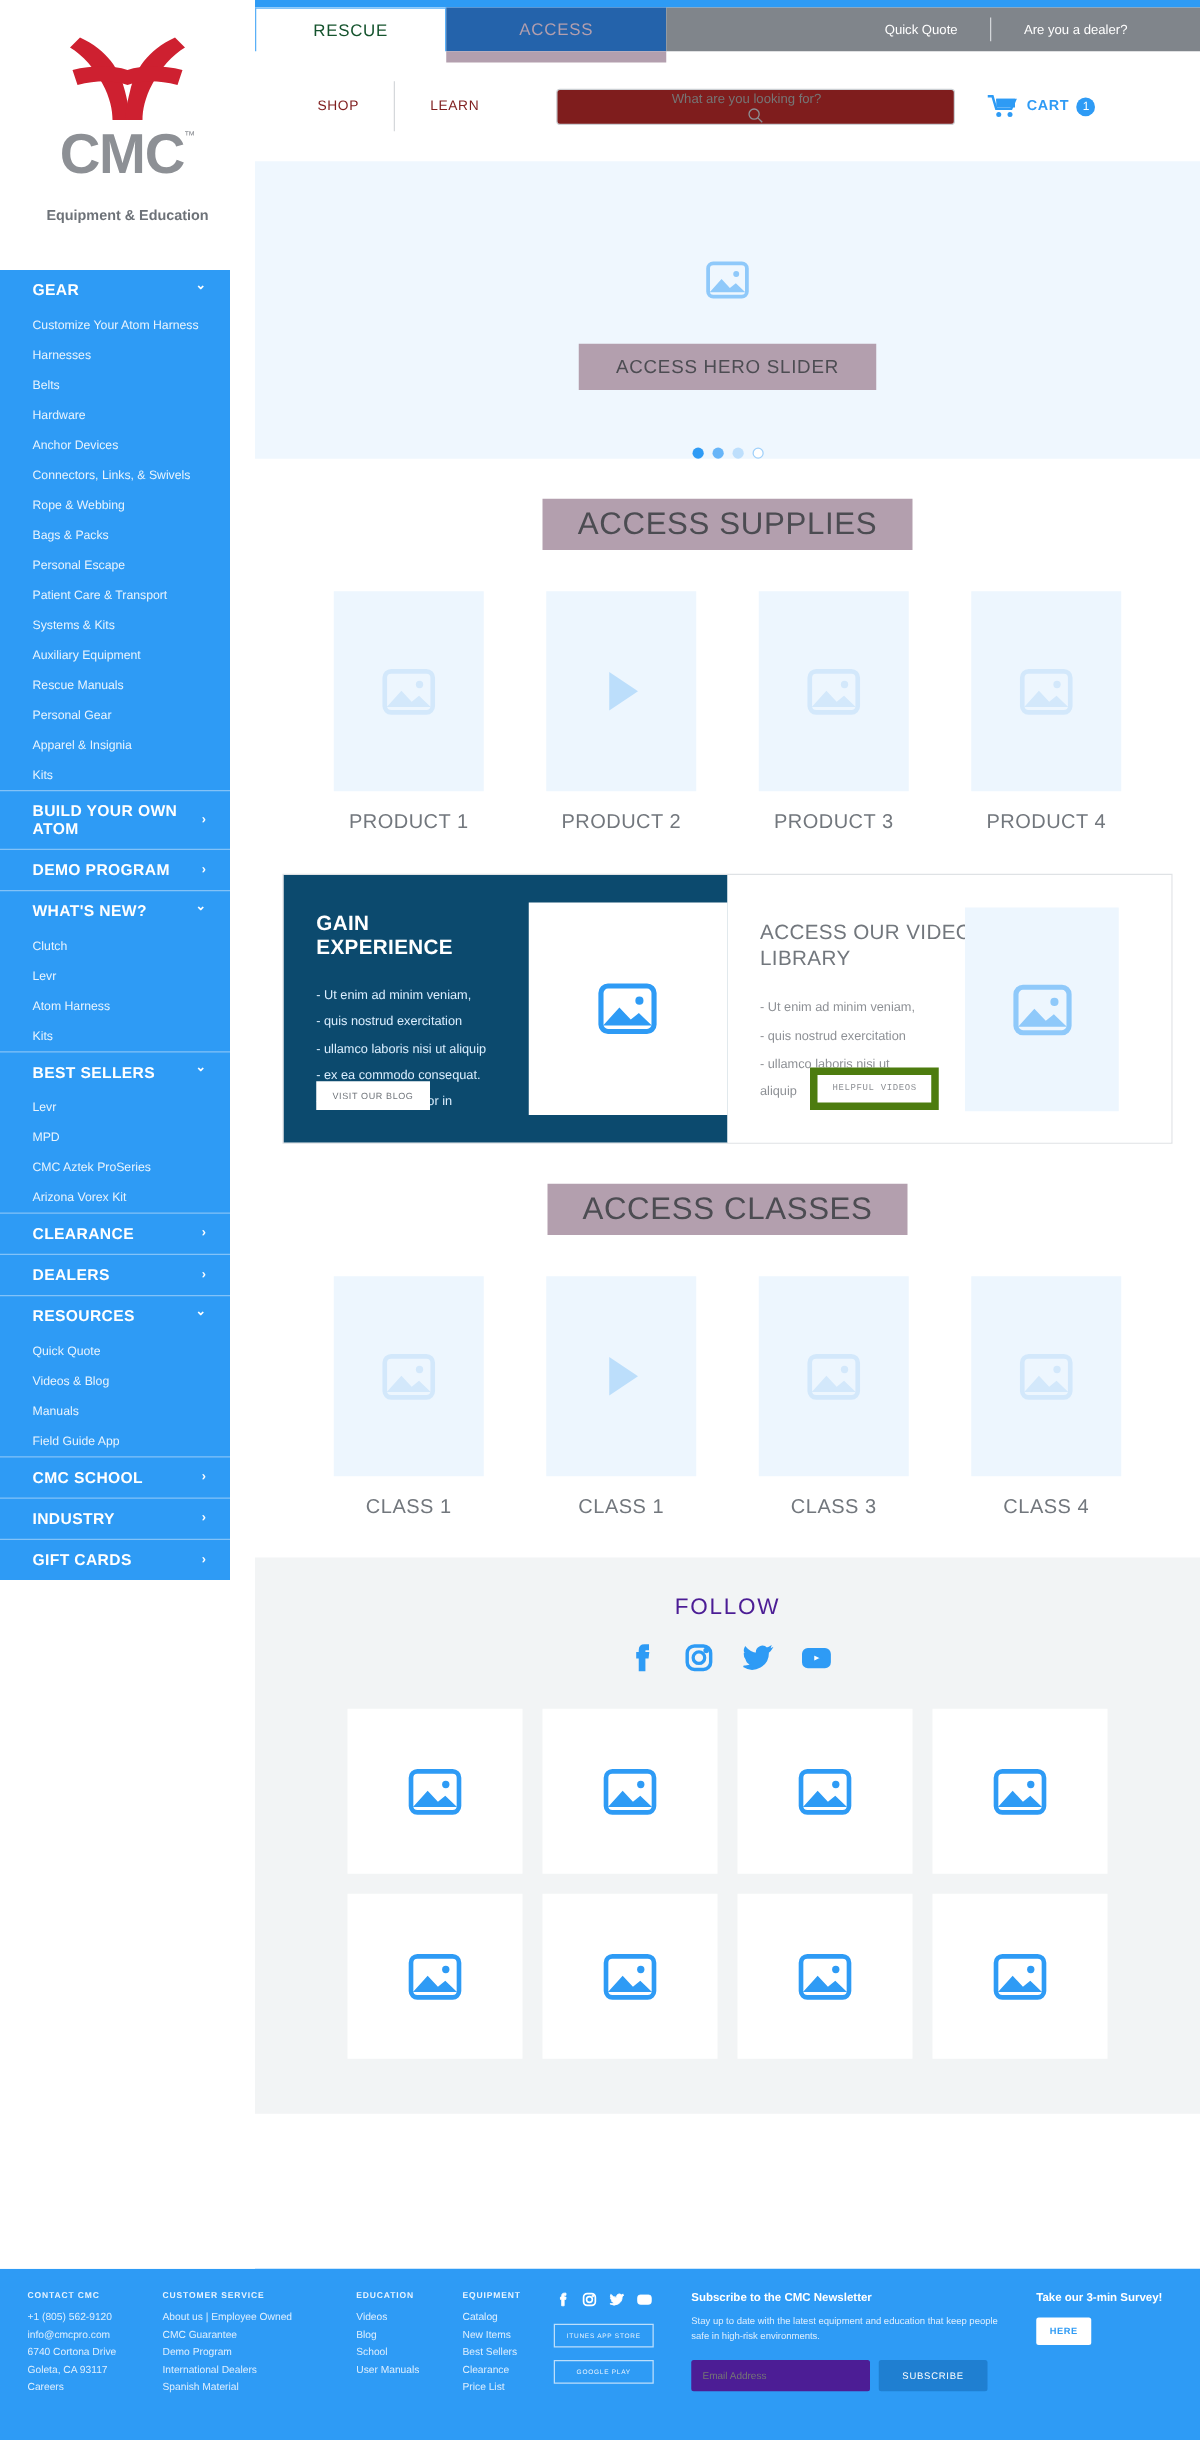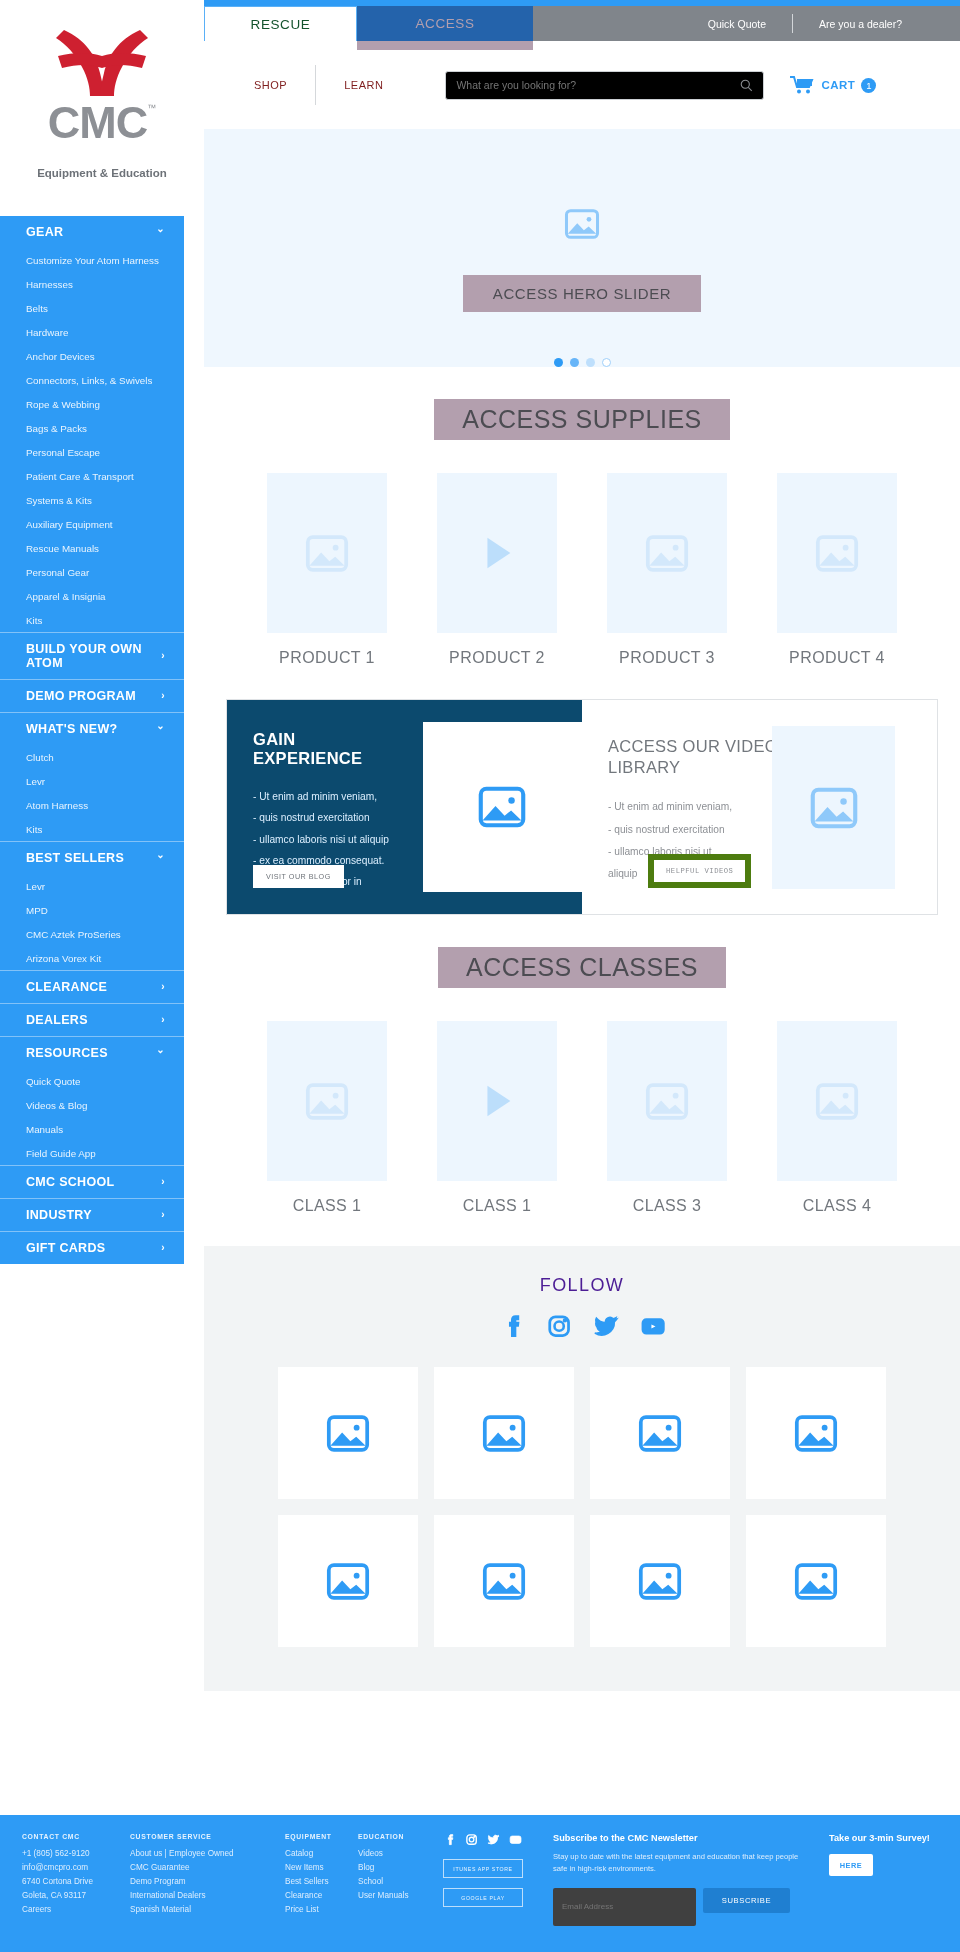--- a/index.html
+++ b/index.html
@@ -56,21 +56,21 @@
              display:flex; align-items:center; justify-content:flex-end; padding-right:32px; gap:0; }
   .graybar a { color:#fff; font-size:10.5px; text-decoration:none; padding:0 26px; }
   .graybar .divider { width:1px; height:19px; background:#d3d6d9; }
 
   
   .shoprow { position:relative; height:88px; display:flex; align-items:center; padding-left:22px; }
   .shoplink { font-size:11px; color:#7f1d1d; letter-spacing:0.5px; text-decoration:none; padding:0 28px; cursor:pointer; }
   .vdiv { width:1px; height:40px; background:#d5d8db; }
   .searchbox {
     margin-left:34px; width:319px; height:29px; border:1px solid #ccd0d4; border-radius:3px;
-    display:flex; align-items:center; padding:0 10px; background:#000000;
+    display:flex; align-items:center; padding:0 10px; background:#7f1d1d;flex-direction:column;
   }
   .searchbox input { border:none; outline:none; flex:1; font-size:10.5px; color:#8d9095; font-family:"Liberation Sans",sans-serif; background:transparent; }
   .search-icon { width:13px; height:13px; flex:none; }
   .cartwrap { display:flex; align-items:center; margin-left:26px; gap:6px; cursor:pointer; }
   .cart-icon { width:25px; height:18px; }
   .cart-label { font-size:11.5px; color:#2e9bf5; font-weight:bold; letter-spacing:0.5px; }
   .cart-badge { width:15px; height:15px; border-radius:50%; background:#2e9bf5; color:#fff;
                 font-size:9.5px; display:flex; align-items:center; justify-content:center; }
 
   
@@ -139,21 +139,21 @@
   .footer { background:#2e9bf5; color:#fff; height:137px; padding:18px 0 0 22px; display:flex; }
   .fcol { margin-right:0; }
   .fhead { font-size:6.8px; font-weight:bold; letter-spacing:0.7px; color:#e7f3fe; margin-bottom:9px; text-transform:uppercase; }
   .flink { display:block; font-size:8.2px; color:#ddeefe; text-decoration:none; margin-bottom:5px; cursor:pointer; }
   .store-btn { width:80px; height:19px; border:1px solid #bcdefb; color:#eaf5ff; font-size:5.2px;
                display:flex; align-items:center; justify-content:center; letter-spacing:0.6px;
                margin-bottom:10px; cursor:pointer; background:transparent; font-family:"Liberation Sans",sans-serif; }
   .news-h { font-size:9.2px; font-weight:bold; color:#fff; margin-bottom:8px; }
   .news-p { font-size:7.6px; color:#ddeefe; line-height:1.55; width:258px; margin-bottom:13px; }
   .news-row { display:flex; gap:7px; }
-  .news-input { width:143px; height:38px; background:#404040; border:none; border-radius:2px;
+  .news-input { width:143px; height:25px; background:#4c1d95; border:none; border-radius:2px;
                 padding:4px 9px; font-size:8px; color:#9aa0a6; font-family:"Liberation Sans",sans-serif; outline:none; }
   .news-btn { width:87px; height:25px; background:#1f7fd1; color:#fff; border:none; border-radius:2px;
               font-size:7.6px; letter-spacing:0.6px; cursor:pointer; font-family:"Liberation Sans",sans-serif; }
   .survey { margin-left:18px; }
   .survey-t { font-size:9.2px; font-weight:bold; color:#fff; line-height:1.3; margin-bottom:9px; }
   .survey-btn { width:44px; height:22px; background:#fff; color:#2e9bf5; border:none; border-radius:2px;
                 font-size:7.4px; font-weight:bold; letter-spacing:0.5px; cursor:pointer;
                 font-family:"Liberation Sans",sans-serif; }
   .fsoc-row { display:flex; gap:9px; margin-bottom:13px; }
 </style>
@@ -520,35 +520,35 @@
       <a class="flink" href="#">Careers</a>
     </div>
     <div class="fcol" style="width:155px">
       <div class="fhead">CUSTOMER SERVICE</div>
       <a class="flink" href="#">About us | Employee Owned</a>
       <a class="flink" href="#">CMC Guarantee</a>
       <a class="flink" href="#">Demo Program</a>
       <a class="flink" href="#">International Dealers</a>
       <a class="flink" href="#">Spanish Material</a>
     </div>
+    <div class="fcol" style="width:85px">
+      <div class="fhead">EDUCATION</div>
+      <a class="flink" href="#">Videos</a>
+      <a class="flink" href="#">Blog</a>
+      <a class="flink" href="#">School</a>
+      <a class="flink" href="#">User Manuals</a>
+    </div>
     <div class="fcol" style="width:73px">
       <div class="fhead">EQUIPMENT</div>
       <a class="flink" href="#">Catalog</a>
       <a class="flink" href="#">New Items</a>
       <a class="flink" href="#">Best Sellers</a>
       <a class="flink" href="#">Clearance</a>
       <a class="flink" href="#">Price List</a>
     </div>
-    <div class="fcol" style="width:85px">
-      <div class="fhead">EDUCATION</div>
-      <a class="flink" href="#">Videos</a>
-      <a class="flink" href="#">Blog</a>
-      <a class="flink" href="#">School</a>
-      <a class="flink" href="#">User Manuals</a>
-    </div>
     <div class="fcol" style="width:110px">
       <div class="fsoc-row" id="footer-socials">
           <svg class="soc" width="13" height="13" viewBox="0 0 18 18" fill="#ffffff" stroke="#ffffff">
             <path d="M13.6 6.5h-2.1V5.2c0-.6.4-.7.6-.7h1.4V2.1h-2C9.3 2.1 8.8 3.8 8.8 4.9v1.6H7.4v2.5h1.4v7.1h2.7V9h1.8z"></path>
           </svg>
           <svg class="soc" width="13" height="13" viewBox="0 0 18 18" fill="#ffffff" stroke="#ffffff">
             <rect x="2.6" y="2.6" width="13" height="13" rx="4" fill="none" stroke-width="1.9"></rect>
             <circle cx="9.1" cy="9.1" r="3.2" fill="none" stroke-width="1.8"></circle>
             <circle cx="13.1" cy="5.1" r="1.05"></circle>
           </svg>

